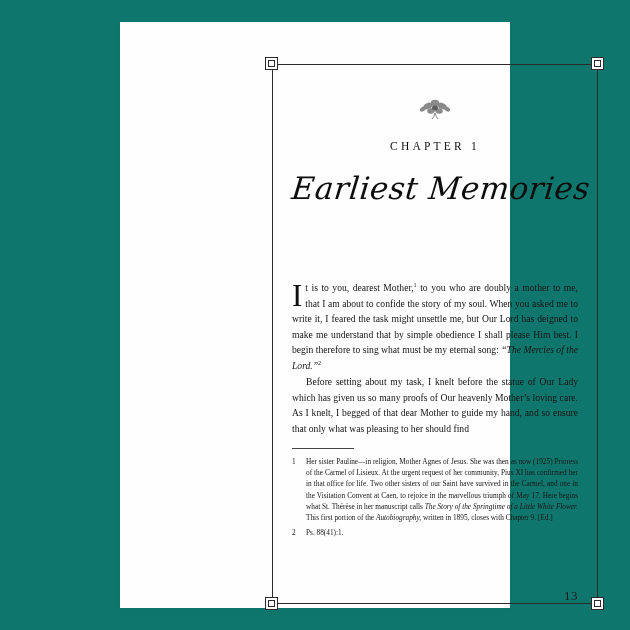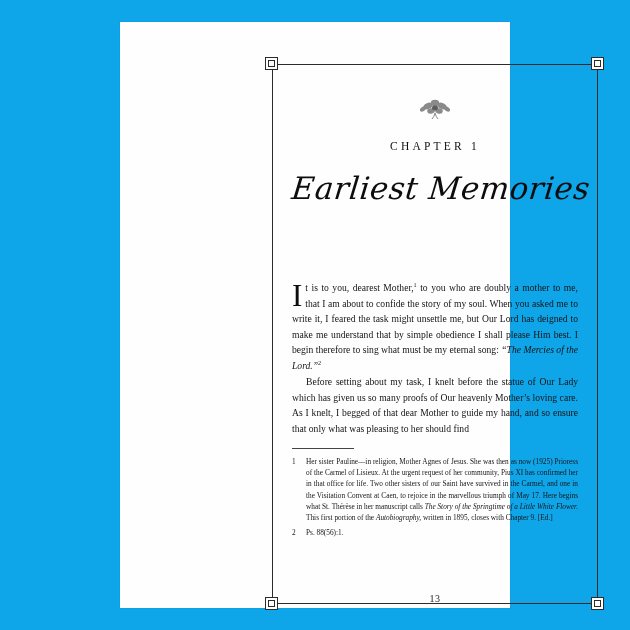--- a/index.html
+++ b/index.html
@@ -12,21 +12,21 @@
     background: #ffffff;
     font-family: "Liberation Serif", serif;
     color: #1b1b1b;
     overflow: hidden;
   }
 
   .page {
     position: relative;
     width: 630px;
     height: 630px;
-    background: #0ea5e9;
+    background: #0f766e;
   }
 
   
   .sheet {
     position: absolute;
     left: 120px;
     top: 22px;
     width: 390px;
     height: 586px;
     background: #fefefe;
@@ -163,22 +163,22 @@
     position: absolute;
     left: 0;
     top: 0;
   }
 
   .page-number {
     position: absolute;
     left: 0;
     right: 0;
     bottom: -20px;
-    text-align: center;
-    font-size: 10px;
+    text-align: right;
+    font-size: 13px;
     color: #1b1b1b;
     letter-spacing: 0.5px;
   }
 </style>
 </head>
 <body>
 
 <div class="page">
   <div class="sheet">
 
@@ -221,20 +221,20 @@
         <p class="indent">Before setting about my task, I knelt before the statue of Our Lady which has given us so many proofs of Our heavenly Mother’s loving care. As I knelt, I begged of that dear Mother to guide my hand, and so ensure that only what was pleasing to her should find</p>
       </div>
 
       <div class="fn-rule"></div>
 
       <div class="footnotes">
         <div class="fn">
           <span class="num">1</span><span>Her sister Pauline—in religion, Mother Agnes of Jesus. She was then as now (1925) Prioress of the Carmel of Lisieux. At the urgent request of her community, Pius XI has confirmed her in that office for life. Two other sisters of our Saint have survived in the Carmel, and one in the Visitation Convent at Caen, to rejoice in the marvellous triumph of May 17. Here begins what St. Thérèse in her manuscript calls </span><span class="ital">The Story of the Springtime of a Little White Flower.</span><span> This first portion of the </span><span class="ital">Autobiography,</span><span> written in 1895, closes with Chapter 9. [Ed.]</span>
         </div>
         <div class="fn">
-          <span class="num">2</span><span>Ps. 88(56):1.</span>
+          <span class="num">2</span><span>Ps. 88(41):1.</span>
         </div>
       </div>
 
       <div class="page-number">13</div>
     </div>
   </div>
 </div>
 
 </body></html>

